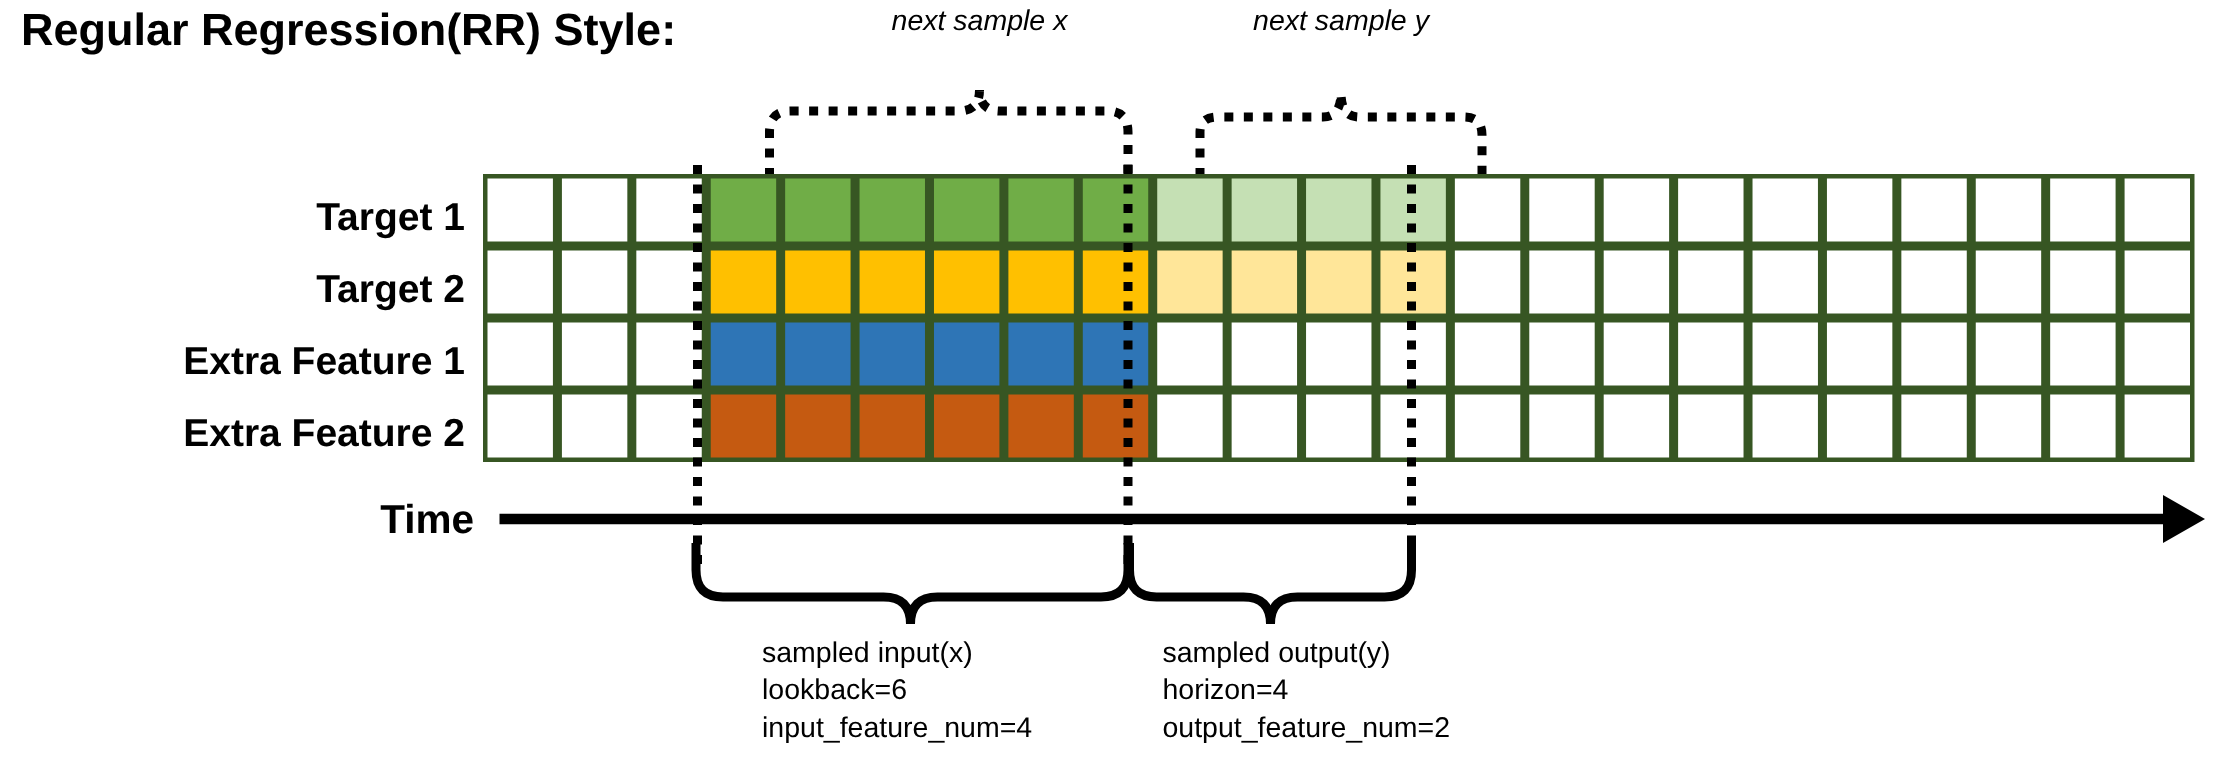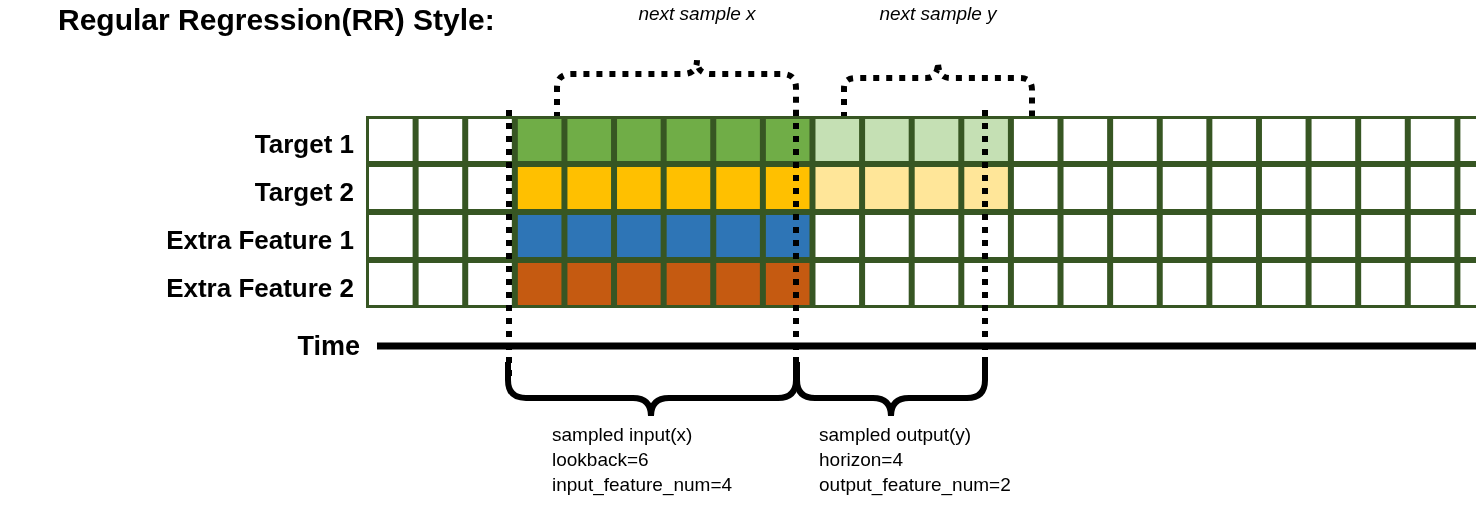--- a/index.html
+++ b/index.html
@@ -1,21 +1,21 @@
 <!DOCTYPE html>
 <html><head>
 <meta charset="utf-8">
 <style>
   html,body{margin:0;padding:0;background:#ffffff;}
   body{
     width:1476px;height:516px;position:relative;overflow:hidden;
     font-family:"Liberation Sans", sans-serif;
     color:#000000;
   }
-  #root{position:absolute;left:0;top:0;width:1432px;height:516px;padding-left:44px;}
+  #root{position:absolute;left:0;top:0;width:1432px;height:516px;}
   svg{display:block;}
   .t-title{font-family:"Liberation Sans",sans-serif;font-size:30px;font-weight:700;fill:#000;}
   .t-rowlabel{font-family:"Liberation Sans",sans-serif;font-size:26px;font-weight:700;fill:#000;}
   .t-time{font-family:"Liberation Sans",sans-serif;font-size:27px;font-weight:700;fill:#000;}
   .t-top{font-family:"Liberation Sans",sans-serif;font-size:19px;font-style:italic;font-weight:400;fill:#000;}
   .t-bot{font-family:"Liberation Sans",sans-serif;font-size:19px;font-weight:400;fill:#000;}
 </style>
 </head>
 <body>
 

